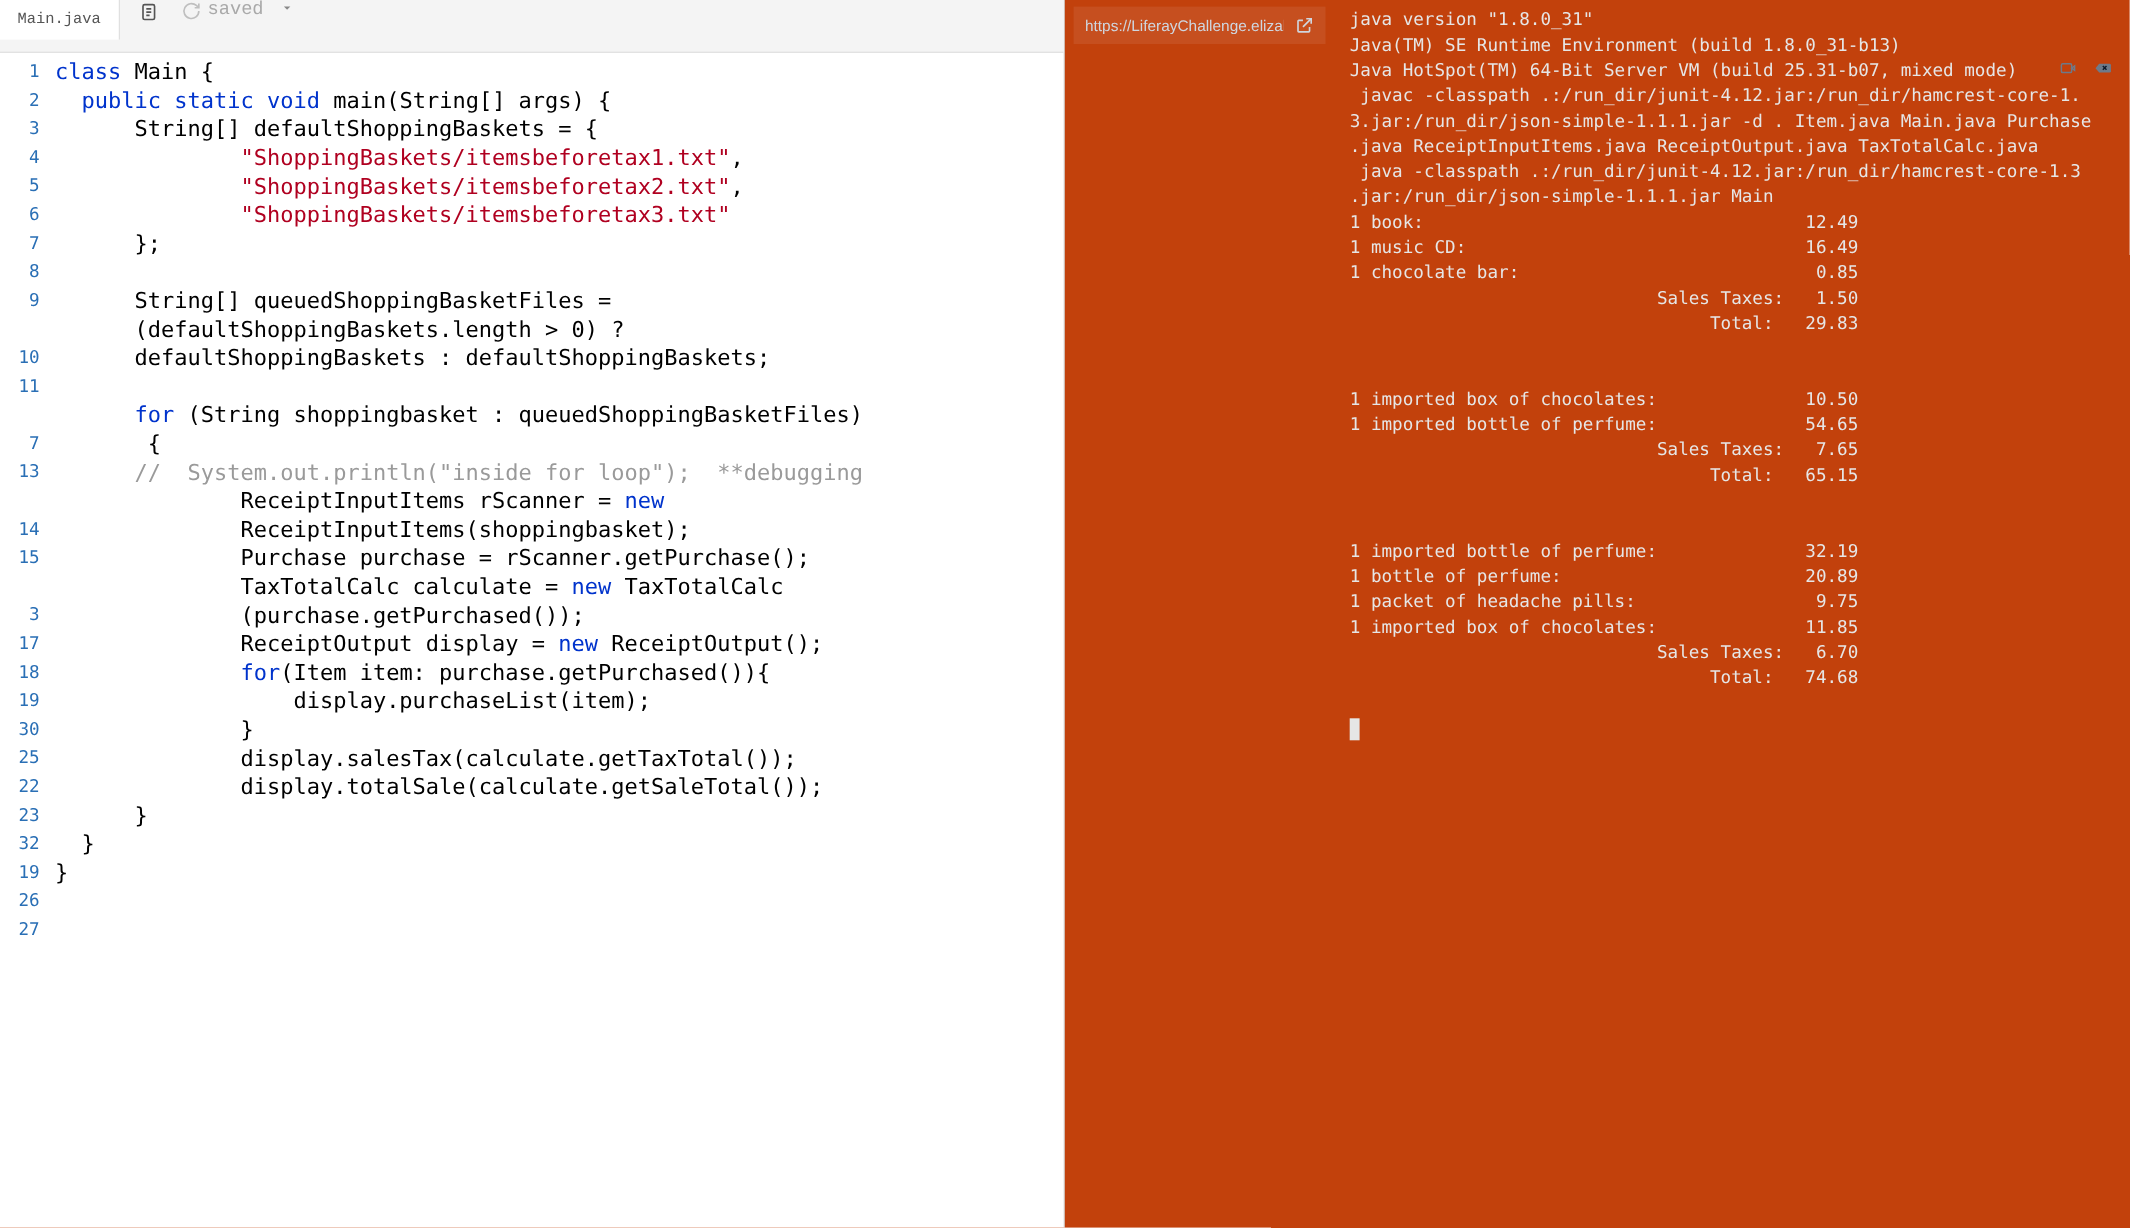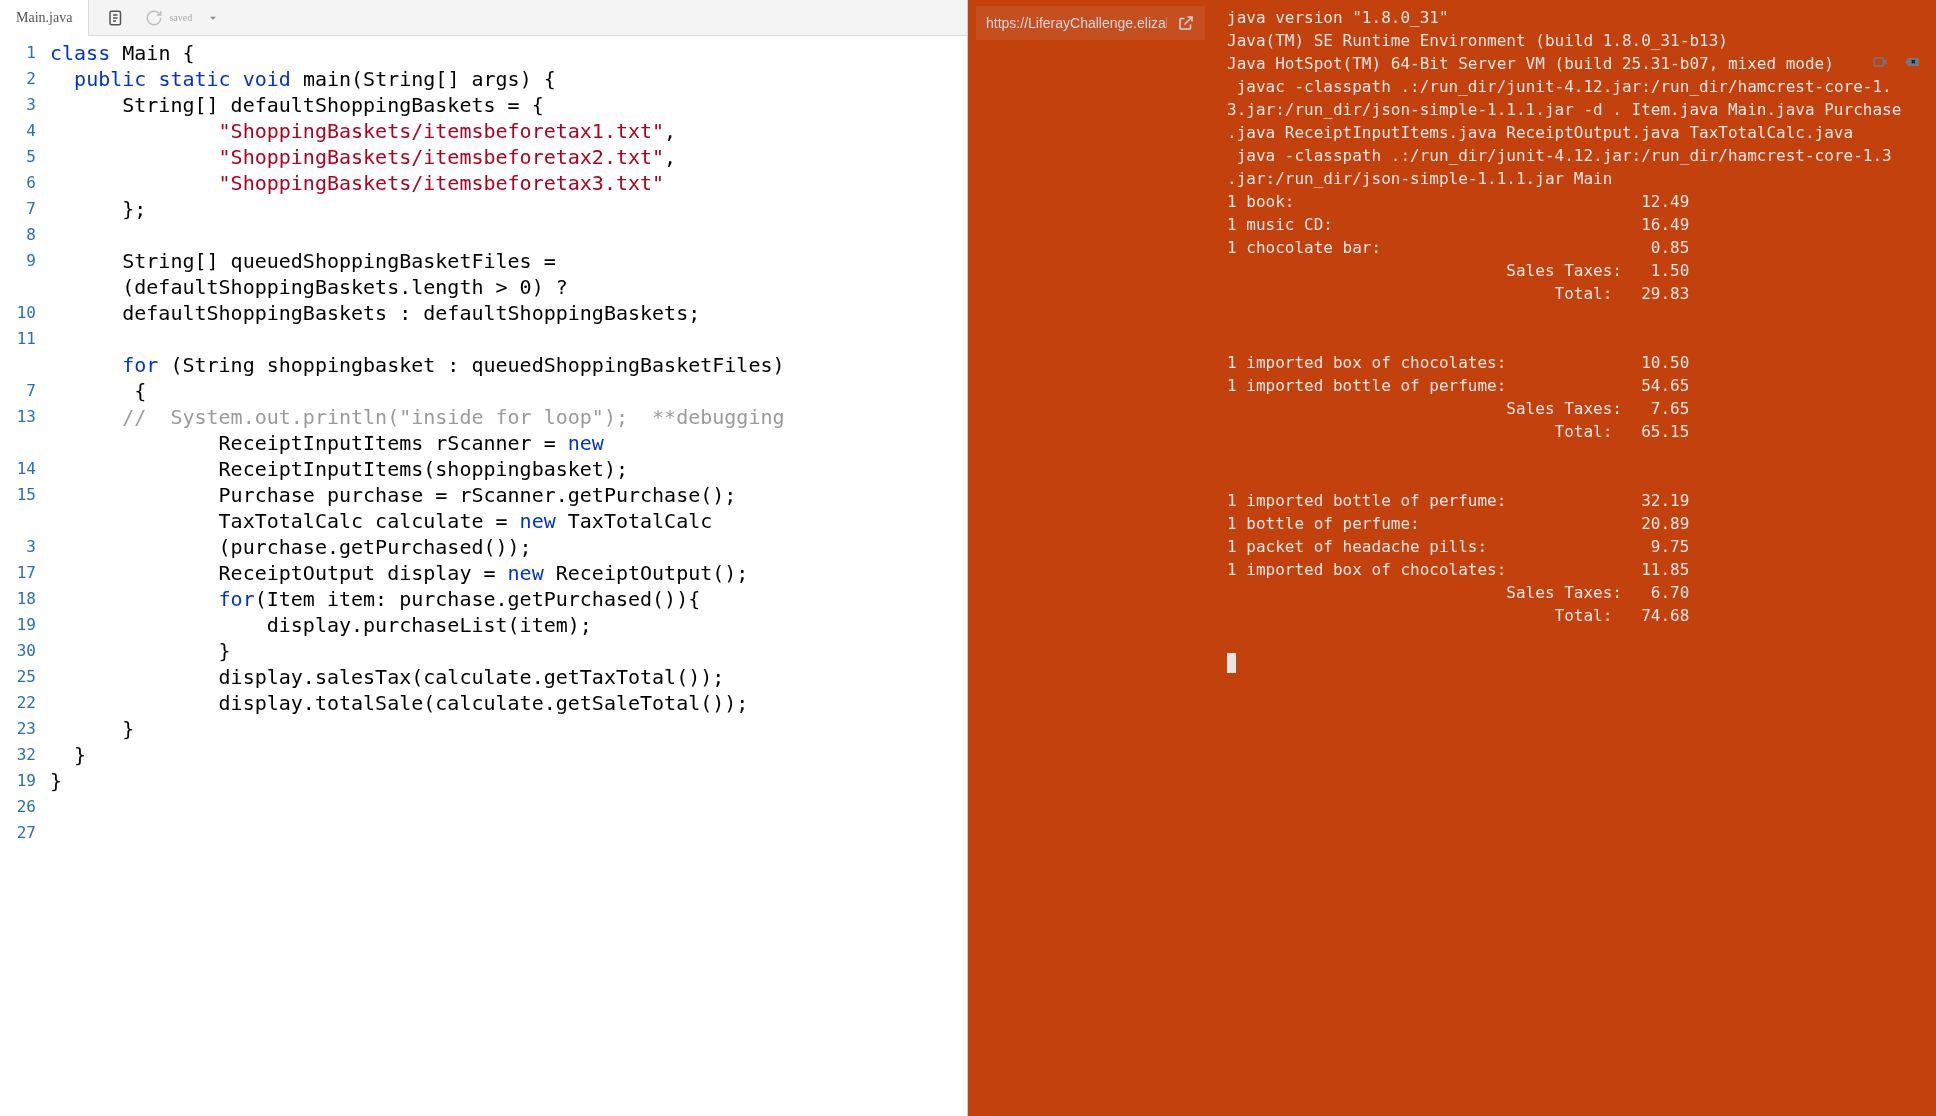--- a/index.html
+++ b/index.html
@@ -1,24 +1,24 @@
 <!DOCTYPE html>
 <html><head>
   <meta charset="utf-8">
   <style>
     * { margin:0; padding:0; box-sizing:border-box; }
     html,body { width:100%; height:100%; font-family: Menlo, Monaco, Consolas, monospace; }
     body { display:flex; height:100vh; }
 
     
     .editor-pane { flex:0 0 50%; display:flex; flex-direction:column; background:#ffffff; border-right:1px solid #ccc; overflow:hidden; }
-    .editor-tabs { height:36px; display:flex; align-items:center; background:#f4f4f4; border-bottom:1px solid #ddd; font-family:Liberation Serif, serif; font-size:14px; color:#555; }
+    .editor-tabs { height:48px; display:flex; align-items:flex-start; background:#f4f4f4; border-bottom:1px solid #ddd; font-family:Liberation Mono, monospace; font-size:14px; color:#555; }
     .tab { padding:0 16px; height:36px; display:flex; align-items:center; background:#fff; border-right:1px solid #ddd; cursor:pointer; }
     .tab-icon-box { margin-left:16px; width:22px; height:22px; border-radius:4px; display:flex; align-items:center; justify-content:center; color:#444; }
-    .saved-group { display:flex; align-items:center; margin-left:18px; color:#a9a9a9; font-size:10px; }
+    .saved-group { display:flex; align-items:center; margin-left:18px; color:#a9a9a9; font-size:17px; }
     .saved-group .refresh-icon { width:18px; height:18px; margin-right:6px; }
     .chevron-btn { margin-left:14px; color:#888; font-size:12px; }
 
     .editor-body { flex:1; display:flex; overflow:hidden; }
     .gutter { width:44px; padding:4px 8px 0 0; text-align:right; color:#2a6fb5; font-size:16px; line-height:26px; user-select:none; }
     .code { flex:1; padding:4px 0 0 6px; font-size:20px; line-height:26px; white-space:pre; color:#000; overflow:auto; }
     .code .line { display:block; min-height:26px; position:relative; }
     .tok-kw { color:#0033cc; font-weight:500; }
     .tok-str { color:#b00020; }
     .tok-com { color:#9a9a9a; }

